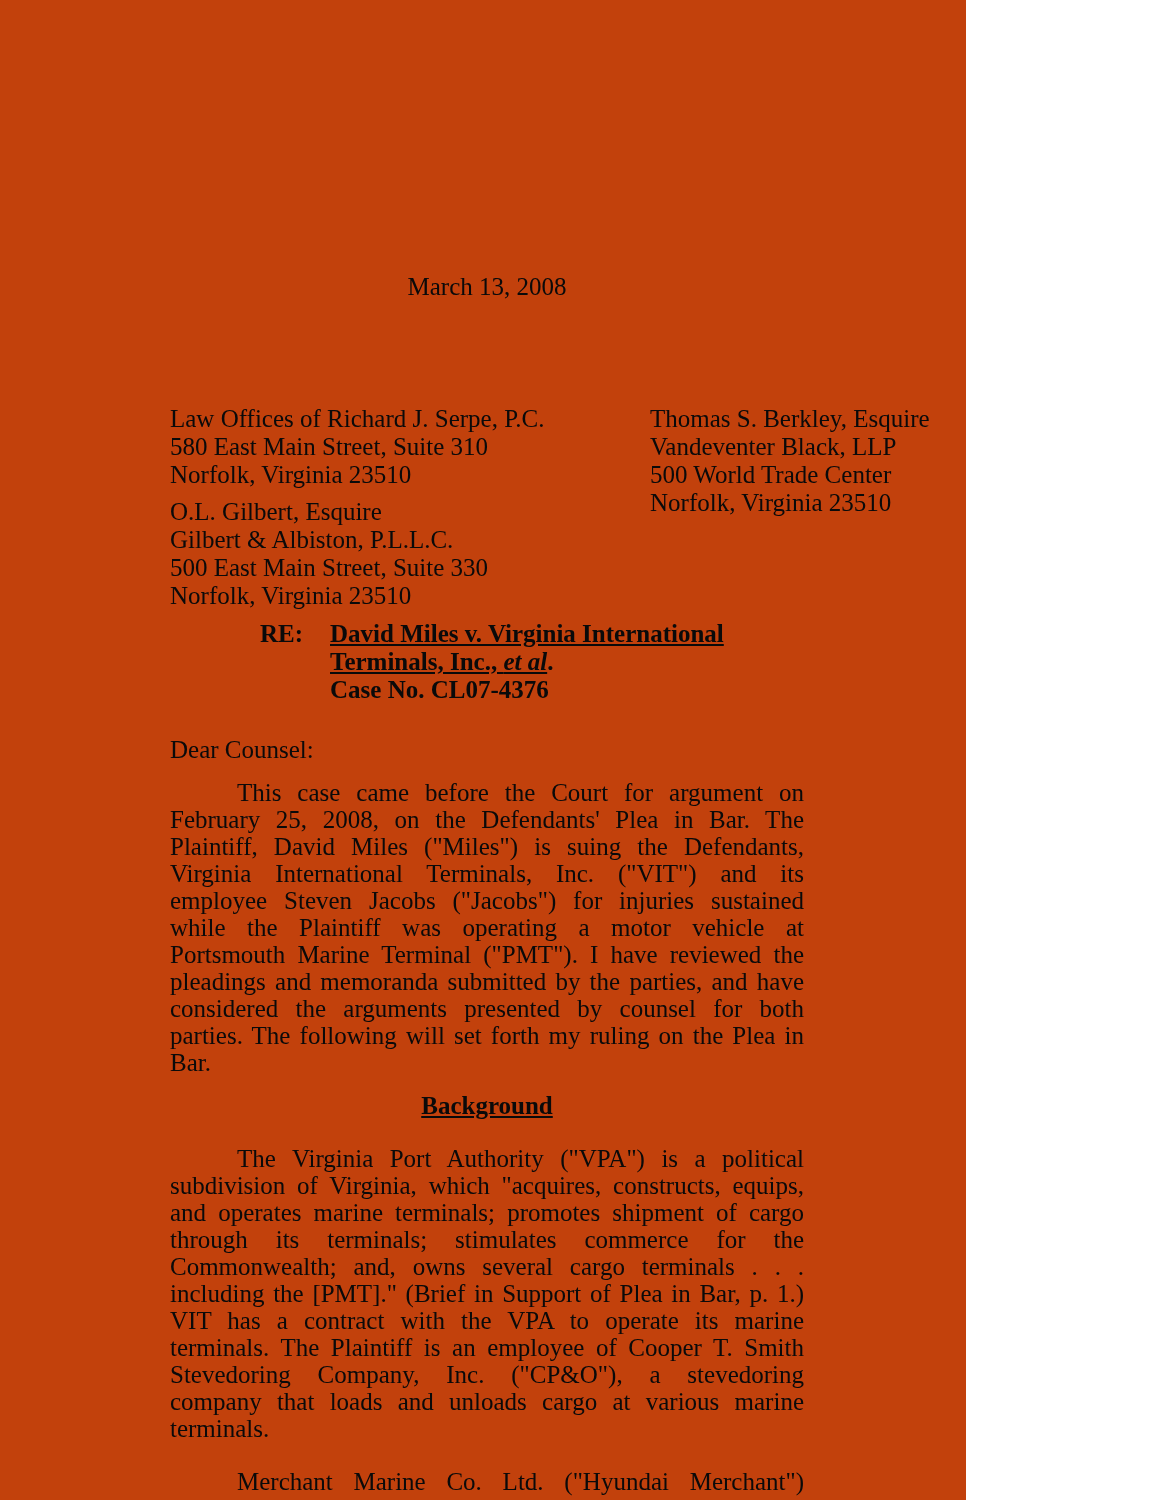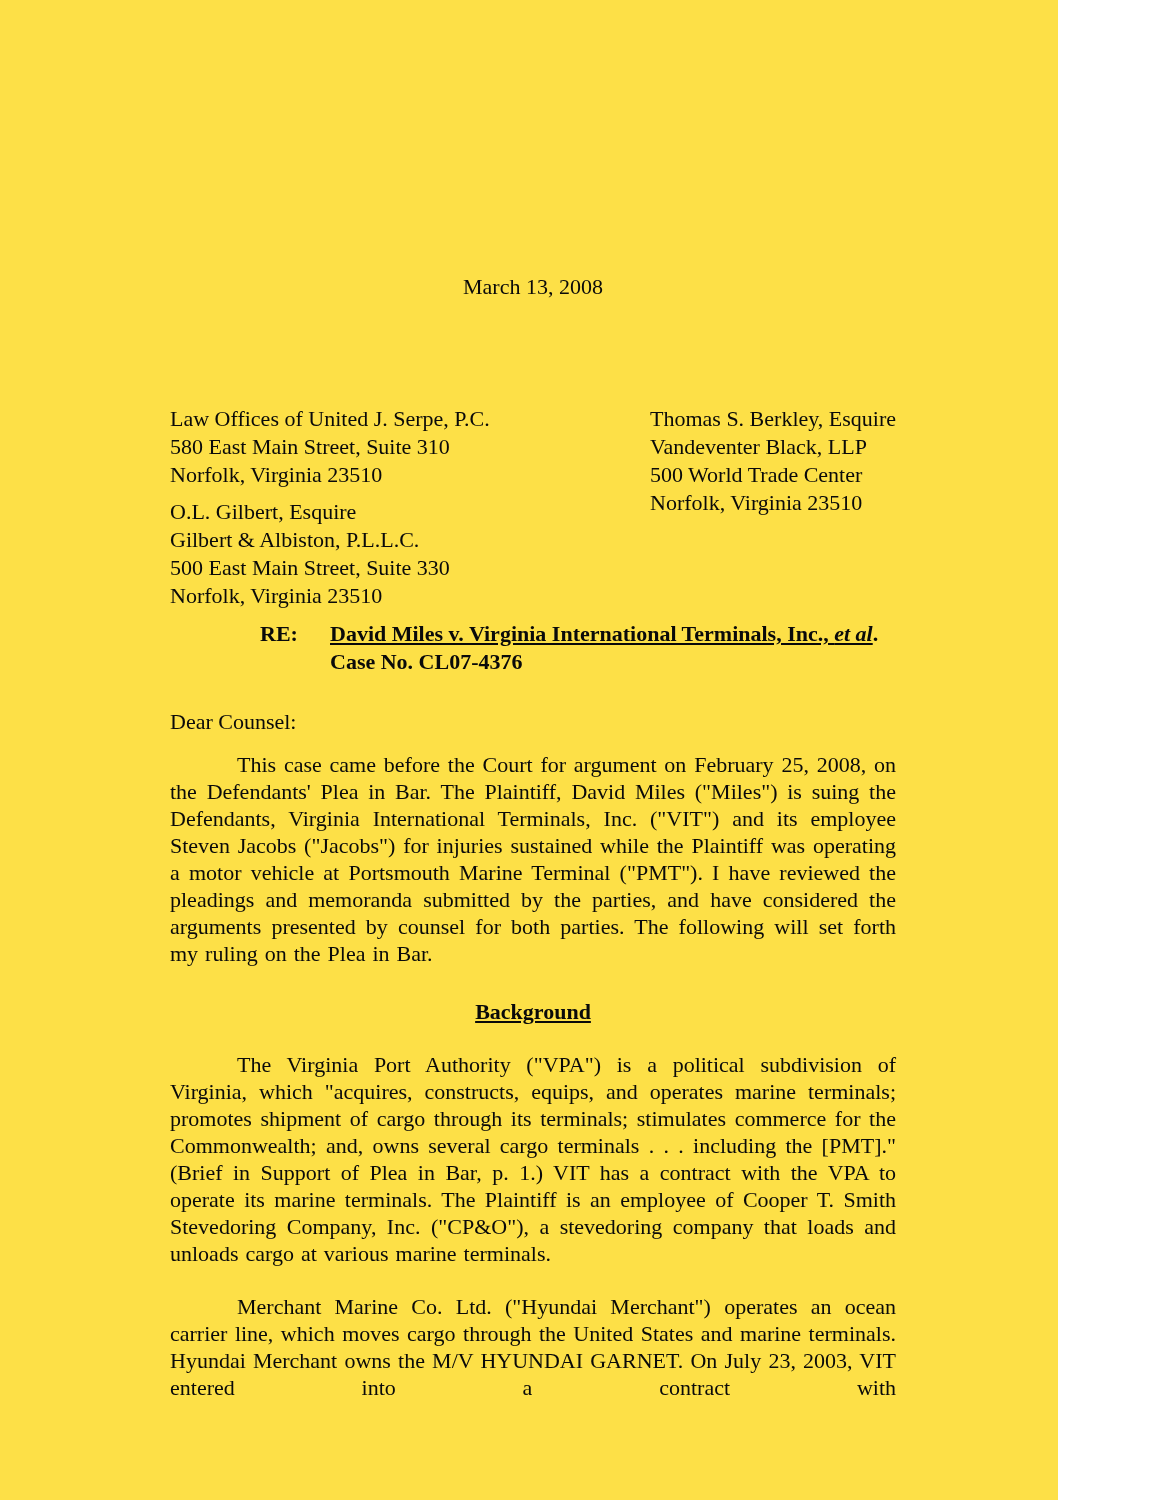--- a/index.html
+++ b/index.html
@@ -1,24 +1,24 @@
 <!DOCTYPE html>
 <html><head>
 <meta charset="utf-8">
 <style>
   html, body { margin: 0; padding: 0; background: #ffffff; }
   .page {
     position: relative;
-    width: 1058px;
+    width: 966px;
     height: 1500px;
     box-sizing: border-box;
-    background: #fde047;
+    background: #c2410c;
     color: #0a0a0a;
     font-family: "Liberation Serif", "DejaVu Serif", serif;
-    font-size: 22px;
+    font-size: 25px;
     line-height: 27px;
     padding: 273px 162px 0 170px;
     overflow: hidden;
   }
   .date-line { text-align: center; }
   .addresses { display: flex; margin-top: 105px; line-height: 28px; }
   .addr-col-left { width: 480px; flex: none; }
   .addr-col-right { flex: 1; }
   .addr-block { white-space: nowrap; }
   .addr-block.second { margin-top: 9px; }
@@ -35,37 +35,37 @@
   .salutation { margin-top: 32px; }
   p.body-para {
     margin: 26px 0 0 0;
     text-align: justify;
     text-indent: 67px;
     word-spacing: 1.5px;
   }
   p.body-para.first { margin-top: 16px; }
   p.body-para.fulljust { text-align-last: justify; }
   .section-heading {
-    margin-top: 31px;
+    margin-top: 16px;
     text-align: center;
     font-weight: bold;
   }
   .section-heading .u { text-decoration: underline; }
 </style>
 </head>
 <body>
 
 <div class="page">
 
   <div class="date-line">March 13, 2008</div>
 
   <div class="addresses">
     <div class="addr-col-left">
       <div class="addr-block">
-        <div>Law Offices of United J. Serpe, P.C.</div>
+        <div>Law Offices of Richard J. Serpe, P.C.</div>
         <div>580 East Main Street, Suite 310</div>
         <div>Norfolk, Virginia 23510</div>
       </div>
       <div class="addr-block second">
         <div>O.L. Gilbert, Esquire</div>
         <div>Gilbert &amp; Albiston, P.L.L.C.</div>
         <div>500 East Main Street, Suite 330</div>
         <div>Norfolk, Virginia 23510</div>
       </div>
     </div>

